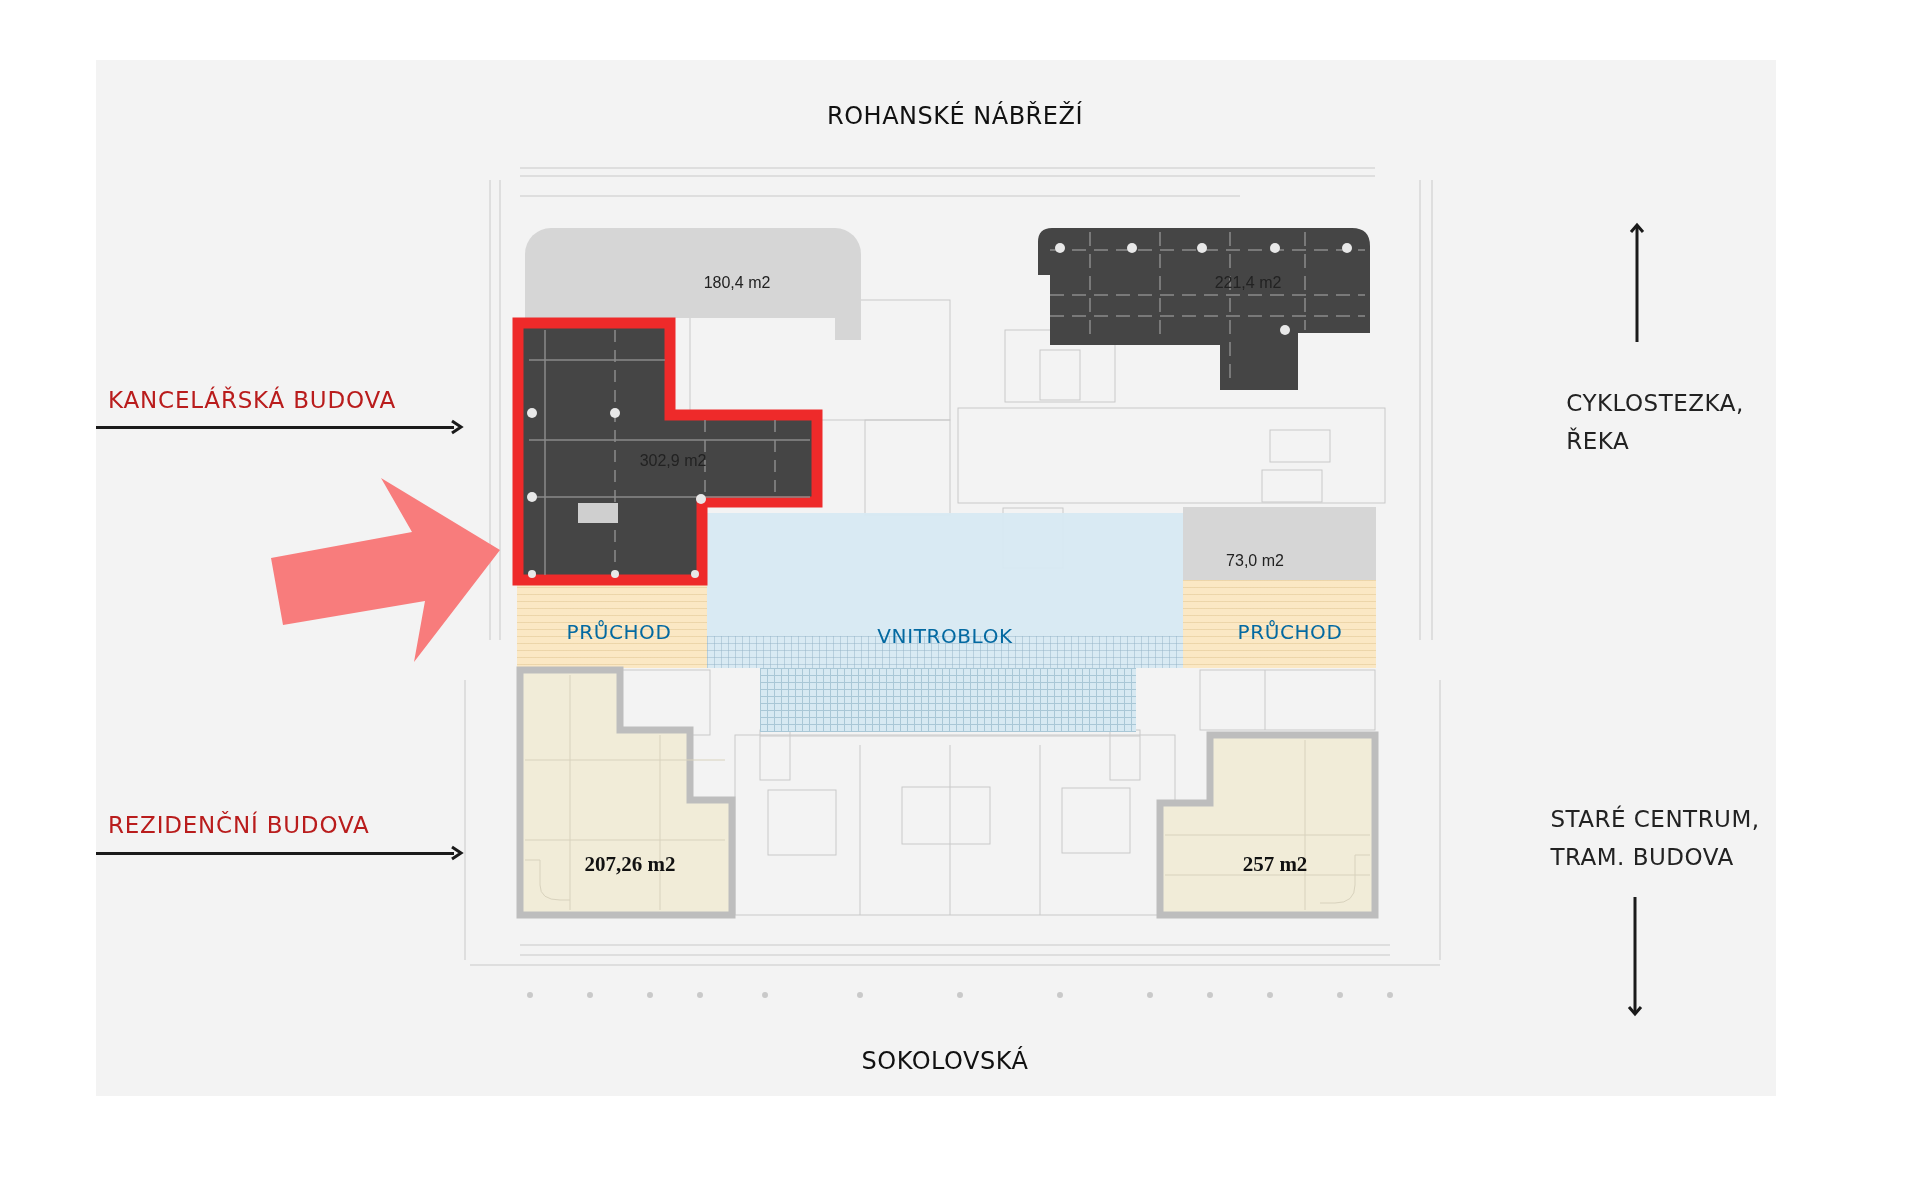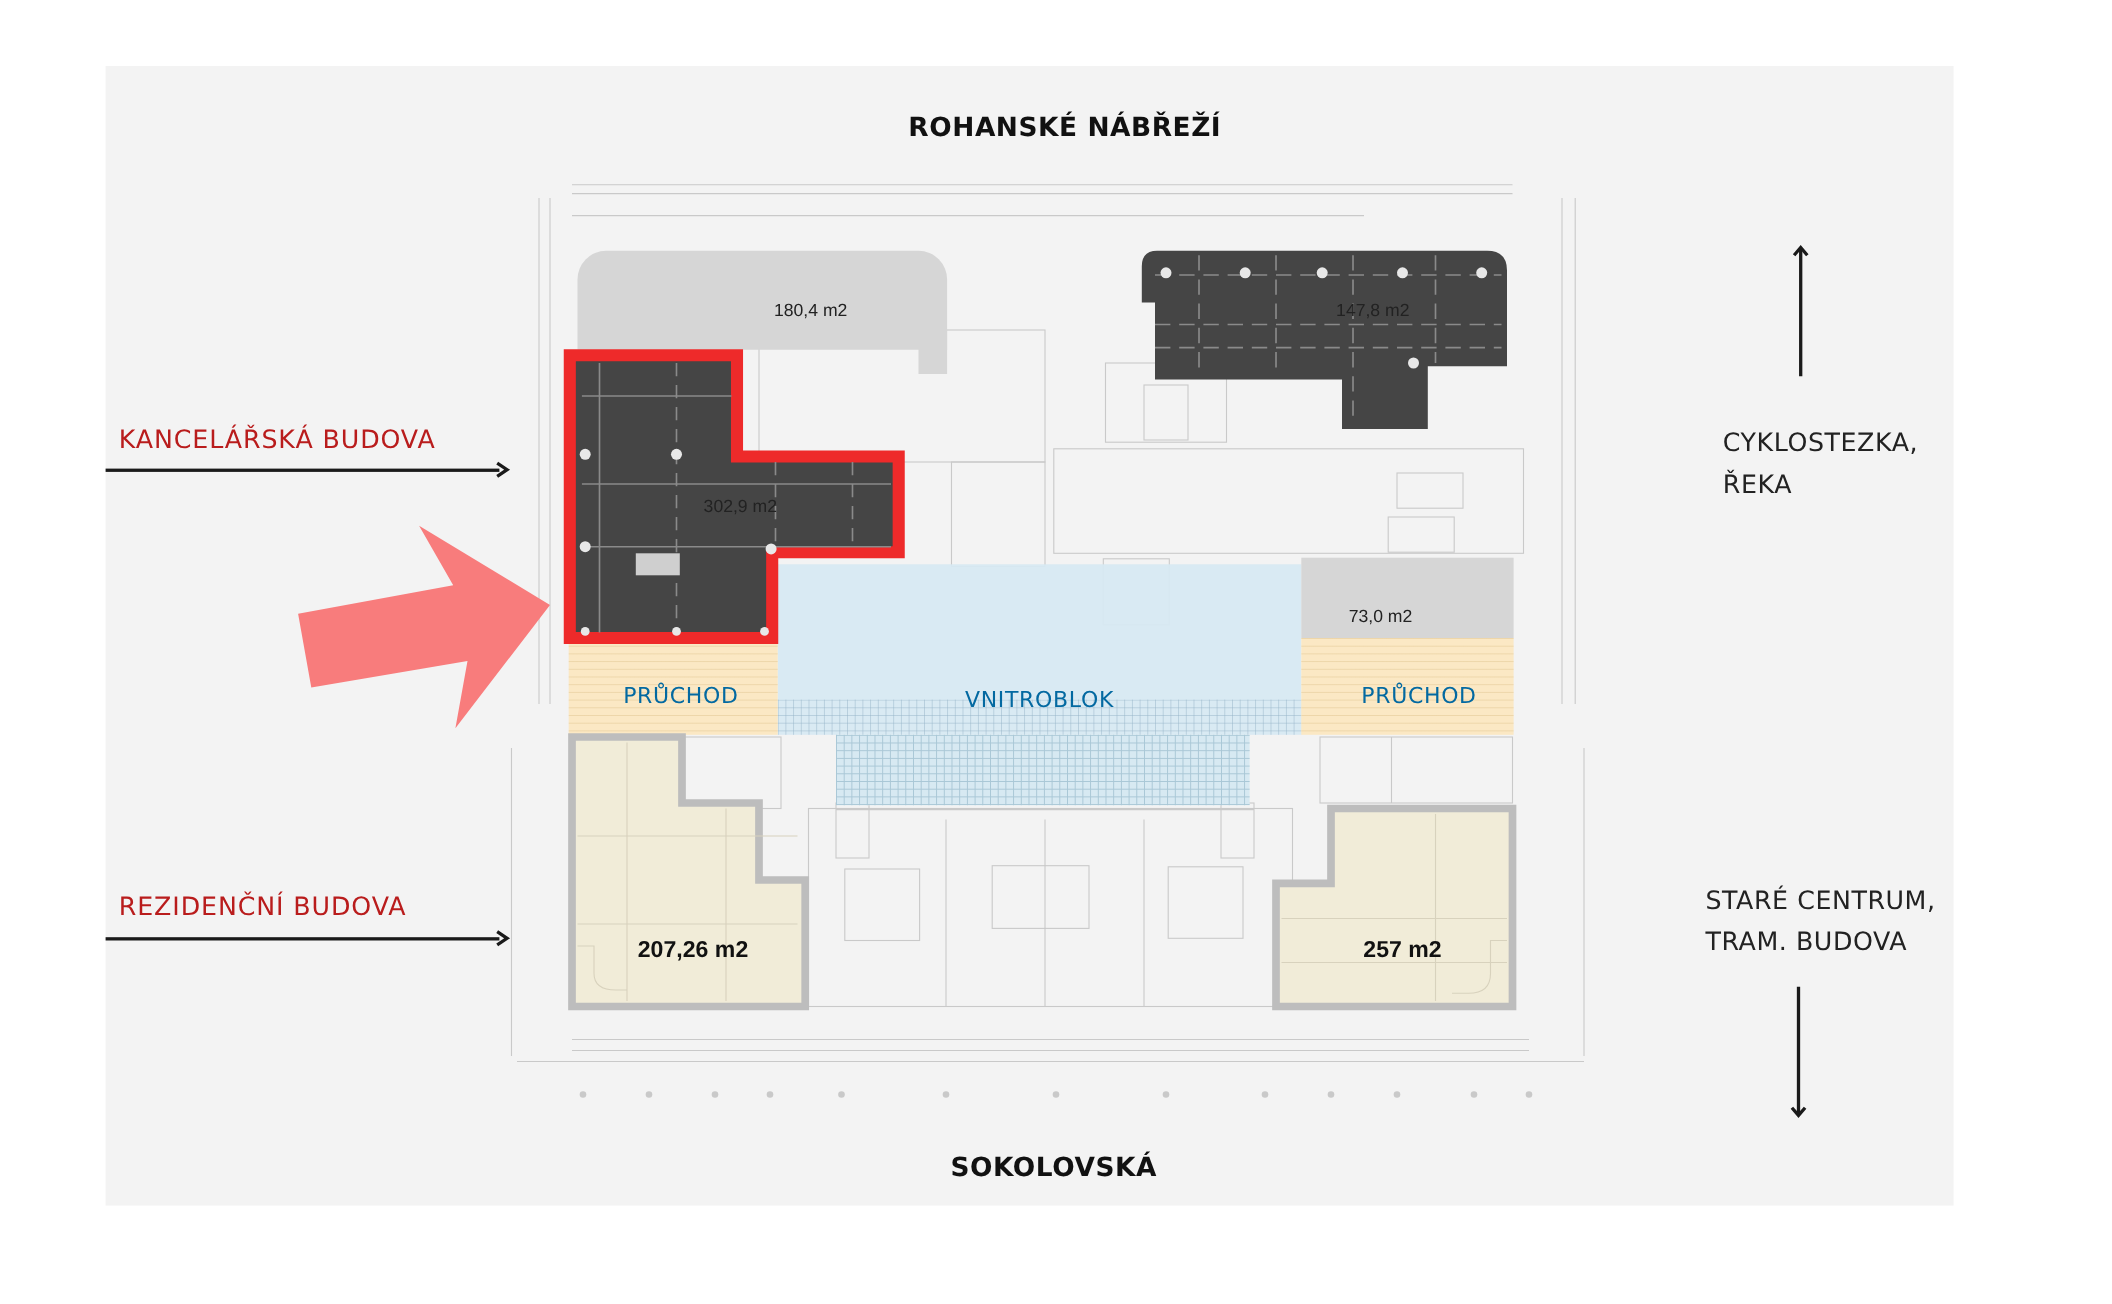--- a/index.html
+++ b/index.html
@@ -1,28 +1,28 @@
 <!DOCTYPE html>
 <html><head>
 <meta charset="utf-8">
 <style>
   html, body { margin:0; padding:0; background:#ffffff; }
   body { width:1920px; height:1185px; position:relative; overflow:hidden;
          font-family:"DejaVu Sans", sans-serif; }
   .panel { position:absolute; left:96px; top:60px; width:1680px; height:1036px; background:#f3f3f3; }
   .abs { position:absolute; }
-  .street { position:absolute; font-weight:bold; font-size:24px; color:#111; letter-spacing:0.5px;
-            transform:translateX(-50%); white-space:nowrap;margin-left:13px; }
+  .street { position:absolute; font-weight:normal; font-size:24px; color:#111; letter-spacing:0.5px;
+            transform:translateX(-50%); white-space:nowrap; }
   .side-label { position:absolute; font-size:23px; color:#b91c1c; letter-spacing:0.8px; white-space:nowrap; }
   .dir-label { position:absolute; font-size:23px; color:#222; letter-spacing:0.5px; text-align:left;
                line-height:38px; transform:translateX(-50%); white-space:nowrap; }
   .hline { position:absolute; height:3px; background:#1a1a1a; }
   .area { position:absolute; font-family:"Liberation Sans", sans-serif; font-size:16px; color:#222;
           transform:translate(-50%,-50%); white-space:nowrap; }
-  .area.big { font-family:Liberation Sans, sans-serif; font-weight:bold; font-size:21px; color:#111; }
+  .area.big { font-family:Liberation Serif, serif; font-weight:bold; font-size:21px; color:#111; }
   .zone-label { position:absolute; font-size:20px; color:#0369a1; letter-spacing:0.6px;
                 transform:translate(-50%,-50%); white-space:nowrap; }
 </style>
 </head>
 <body>
 
 <div class="panel"></div>
 
 <svg class="abs" style="left:0;top:0" width="1920" height="1185">
   <g stroke="#c9c9c9" stroke-width="1" fill="none">
@@ -156,21 +156,21 @@
   <path d="M60 10 L225 10 L225 190 L10 190 L10 78 L60 78 Z" fill="#f1ecd8" stroke="#bdbdbd" stroke-width="7"></path>
   <g stroke="#d8d2bd" stroke-width="1" fill="none">
     <line x1="155" y1="15" x2="155" y2="185"></line>
     <line x1="15" y1="110" x2="220" y2="110"></line>
     <line x1="15" y1="150" x2="220" y2="150"></line>
     <path d="M220 130 L205 130 L205 160 Q205 178 185 178 L170 178"></path>
   </g>
 </svg>
 
 <div class="area" style="left:737px;top:283px">180,4 m2</div>
-<div class="area" style="left:1248px;top:283px">147,8 m2</div>
+<div class="area" style="left:1248px;top:283px">221,4 m2</div>
 <div class="area" style="left:673px;top:461px">302,9 m2</div>
 <div class="area" style="left:1255px;top:561px">73,0 m2</div>
 <div class="area big" style="left:630px;top:864px">207,26 m2</div>
 <div class="area big" style="left:1275px;top:864px">257 m2</div>
 
 <div class="zone-label" style="left:619px;top:632px">PRŮCHOD</div>
 <div class="zone-label" style="left:945px;top:636px">VNITROBLOK</div>
 <div class="zone-label" style="left:1290px;top:632px">PRŮCHOD</div>
 
 <div class="street" style="left:955px;top:102px">ROHANSKÉ NÁBŘEŽÍ</div>

